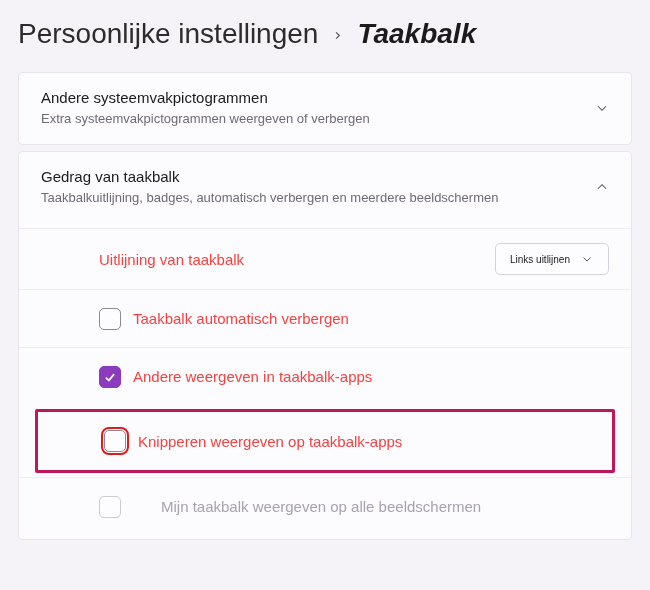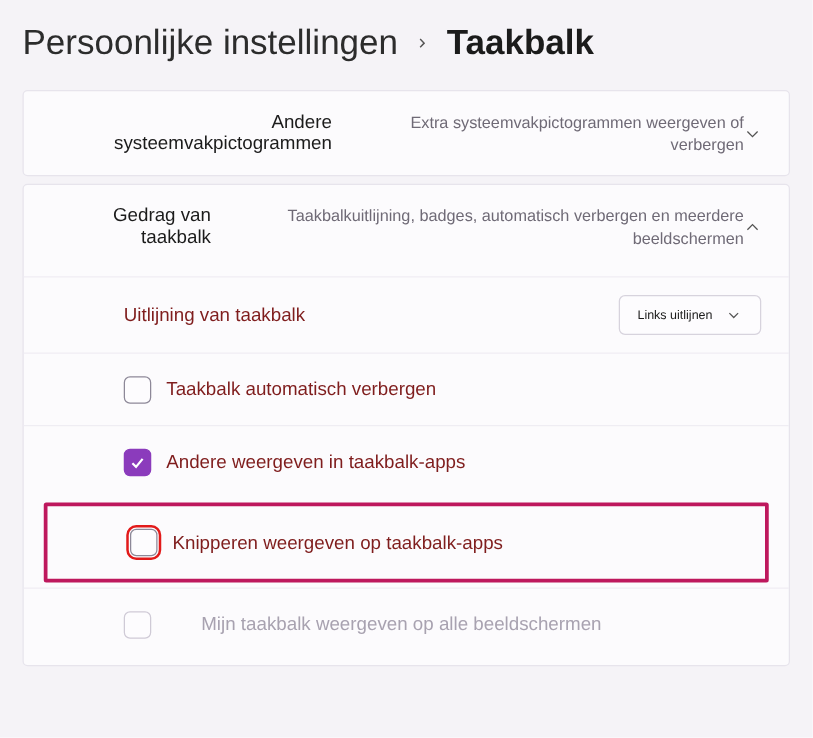--- a/index.html
+++ b/index.html
@@ -13,48 +13,48 @@
   .breadcrumb {
     display: flex;
     align-items: center;
     gap: 14px;
     padding: 18px 18px 22px 18px;
     font-size: 28px;
     color: #1b1b1b;
   }
   .breadcrumb .parent { font-weight: 400; color: #2c2c2c; }
   .breadcrumb .sep { color: #555; font-size: 20px; }
-  .breadcrumb .current { font-weight: 600; }
+  .breadcrumb .current { font-weight: 600; font-style: italic; }
   .panel {
     background: #fcfbfd;
     border: 1px solid #e7e4ec;
     border-radius: 4px;
     margin: 0 18px 6px 18px;
   }
   .panel-header {
     display: flex;
     align-items: center;
     justify-content: space-between;
     padding: 16px 22px;
     cursor: pointer;
   }
-  .panel-header .texts { display: flex; flex-direction: row; gap: 4px; text-align: right; }
+  .panel-header .texts { display: flex; flex-direction: column; gap: 4px; }
   .panel-title { font-size: 15px; color: #1b1b1b; }
   .panel-sub { font-size: 13px; color: #6f6a76; line-height: 1.35; max-width: 500px; }
   .chev-icon { width: 14px; height: 14px; display: flex; align-items: center; justify-content: center; color: #555; flex-shrink: 0; }
   .panel-body { padding: 6px 0 4px 0; }
   .setting-row {
     display: flex;
     align-items: center;
     justify-content: space-between;
     padding: 14px 22px 14px 80px;
     border-top: 1px solid #efedf3;
     min-height: 58px;
   }
-  .setting-label { font-size: 15px; color: #7f1d1d; }
+  .setting-label { font-size: 15px; color: #ef4444; }
   .setting-label.disabled { color: #a8a2b0; margin-left: 28px; }
   .select {
     display: flex;
     align-items: center;
     gap: 10px;
     background: #fdfcfe;
     border: 1px solid #d7d3dd;
     border-radius: 5px;
     padding: 8px 14px;
     font-size: 10px;

